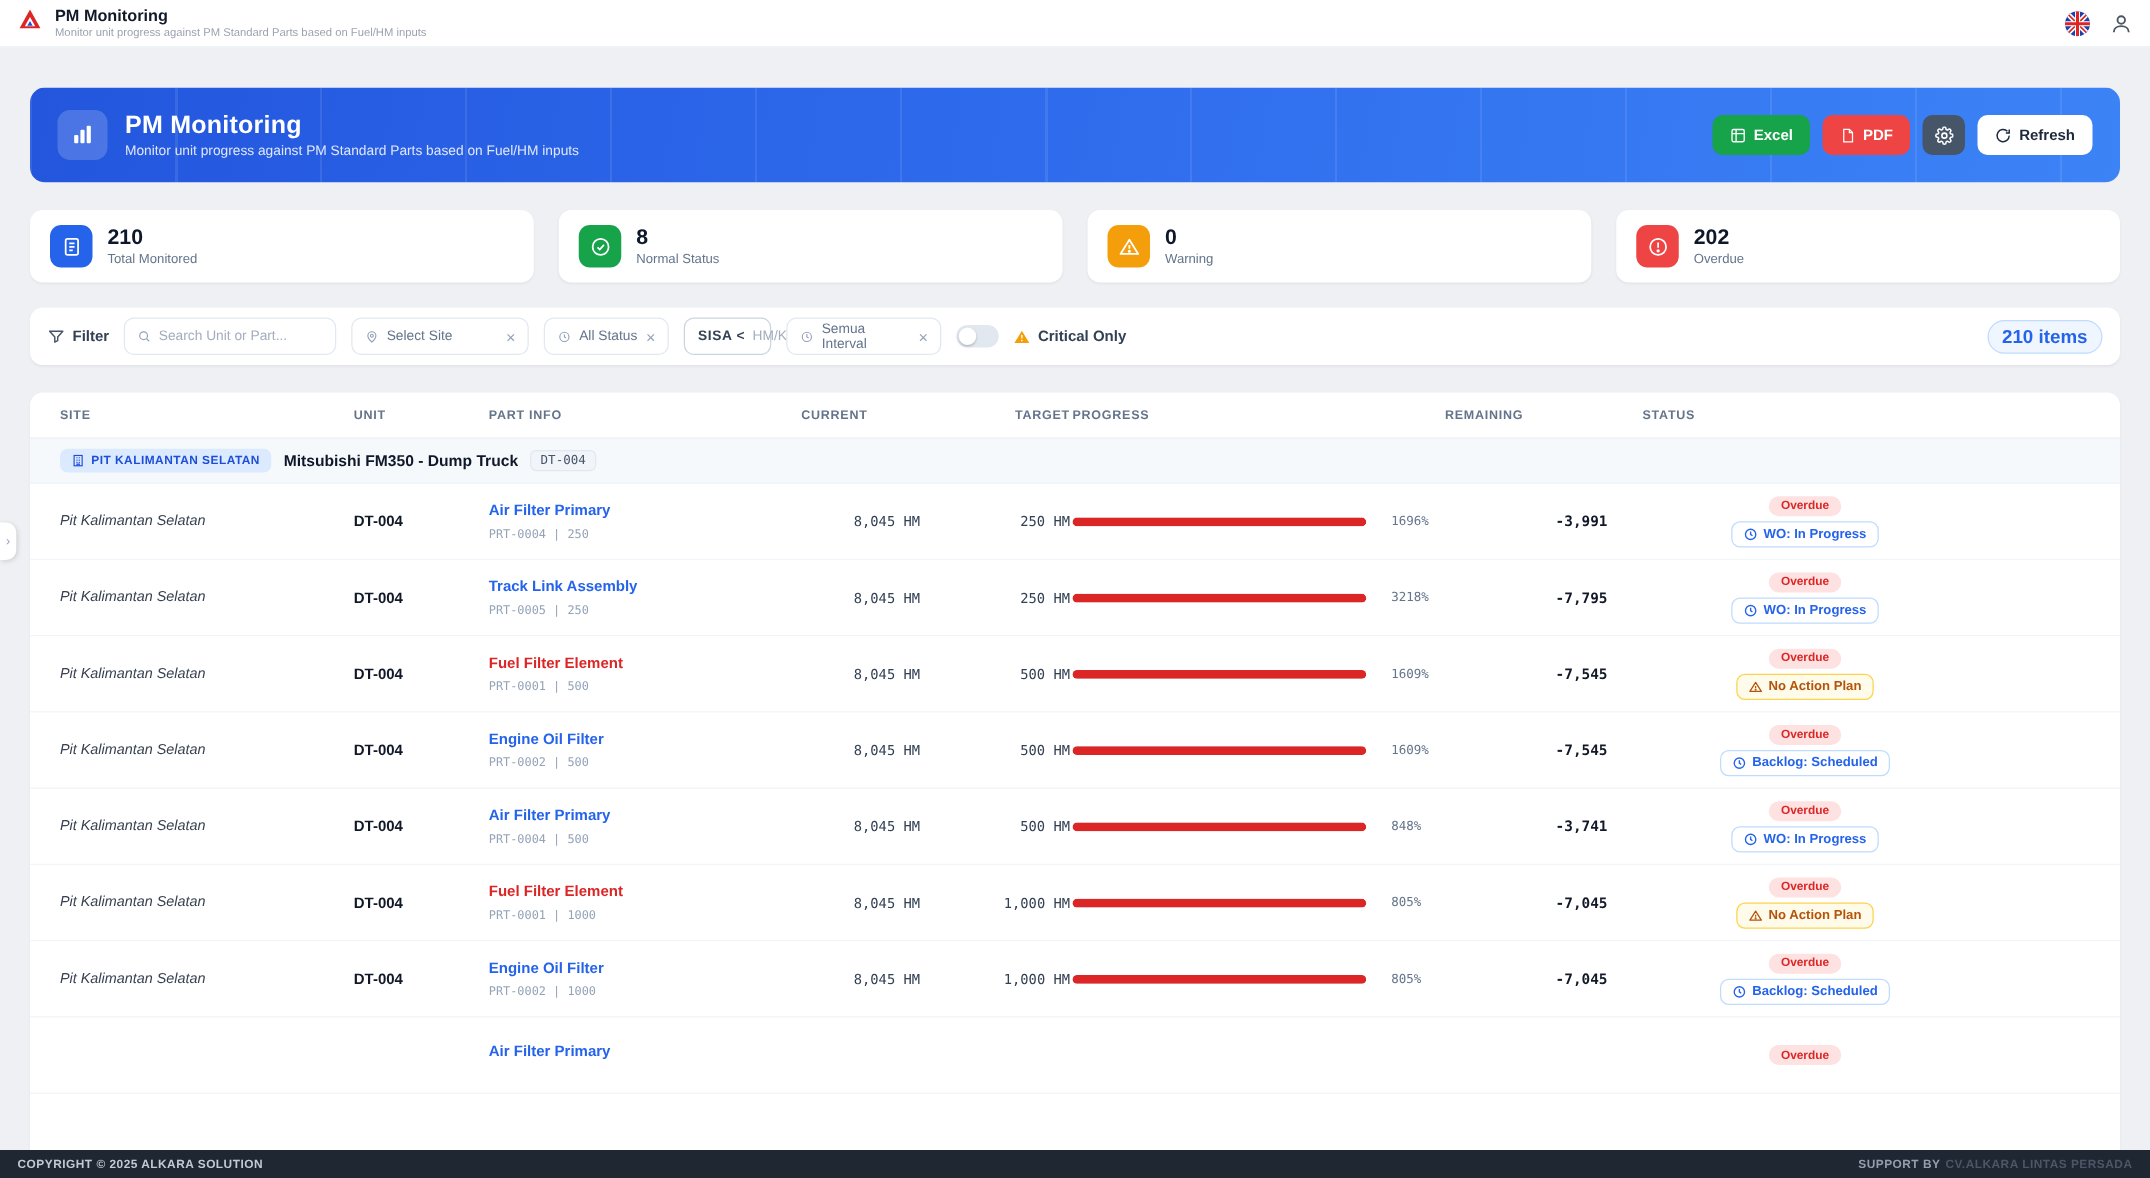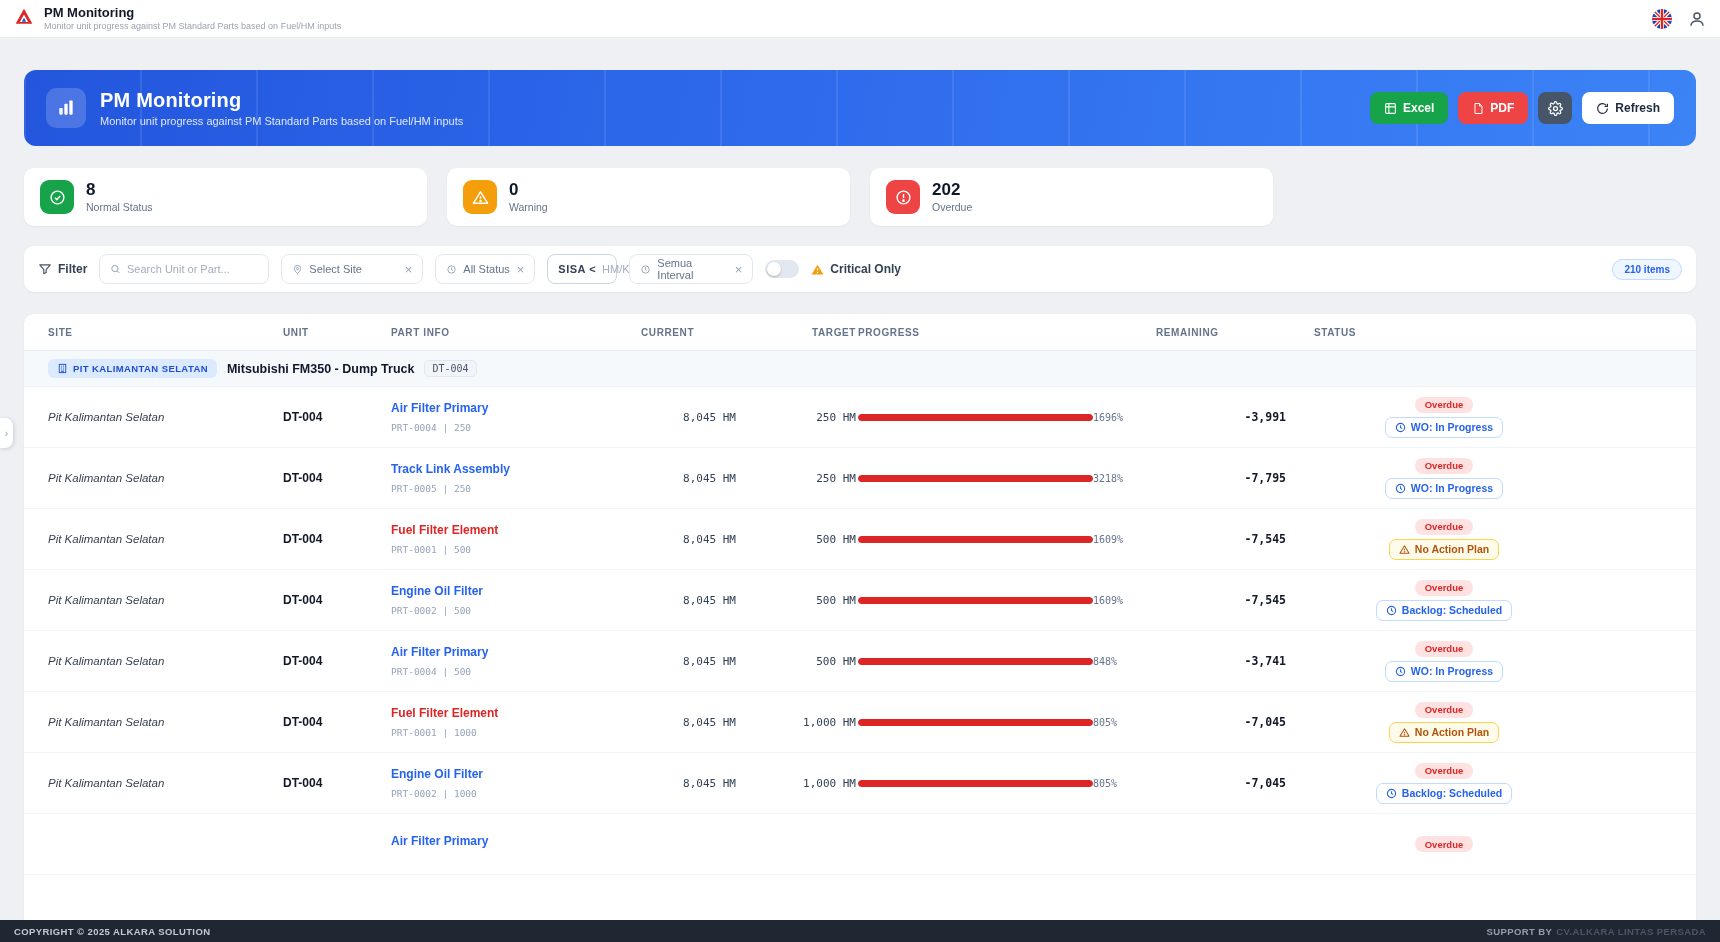--- a/index.html
+++ b/index.html
@@ -46,41 +46,41 @@
   .f-site{width:142px;}.f-status{width:100px;}.f-interval{width:124px;}
   .f-select .val{flex:1;}
   .clear-x{color:#94a3b8;font-size:13px;line-height:1;cursor:pointer;}
   .sisa-box{border:1px solid #cbd5e1;width:70px;}
   .sisa-label{font-size:11px;font-weight:bold;color:#334155;letter-spacing:.5px;white-space:nowrap;}
   .sisa-box input{border:none;outline:none;width:40px;font-size:11px;font-family:inherit;color:#334155;background:transparent;}
   .sisa-box input::placeholder{color:#a3adbd;}
   .switch{width:34px;height:18px;border-radius:10px;background:#e2e8f0;position:relative;cursor:pointer;flex:none;}
   .switch .knob{position:absolute;top:2px;left:2px;width:14px;height:14px;border-radius:50%;background:#fff;box-shadow:0 1px 2px rgba(0,0,0,.25);}
   .critical-label{display:flex;align-items:center;gap:6px;font-size:12px;color:#334155;font-weight:bold;}
-  .items-badge{margin-left:auto;font-size:10px;font-weight:bold;color:#2563eb;background:#eff6ff;border:1px solid #bfdbfe;border-radius:999px;padding:4px 11px;white-space:nowrap;}
+  .items-badge{margin-left:auto;font-size:15px;font-weight:bold;color:#2563eb;background:#eff6ff;border:1px solid #bfdbfe;border-radius:999px;padding:4px 11px;white-space:nowrap;}
 
   
   .table-card{margin:22px 24px 0;background:#fff;border-radius:10px;box-shadow:0 1px 2px rgba(16,24,40,.05);height:638px;overflow:hidden;}
   .thead,.trow{display:grid;grid-template-columns:235px 108px 250px 95px 120px 300px 130px 1fr;align-items:center;padding:0 24px;}
   .thead{height:37px;border-bottom:1px solid #e8edf3;}
   .th{font-size:10px;font-weight:bold;color:#64748b;letter-spacing:.6px;}
   .group-row{display:flex;align-items:center;gap:10px;padding:8px 24px;background:#f6f9fc;border-bottom:1px solid #eef2f6;height:36px;}
   .site-badge{display:inline-flex;align-items:center;gap:5px;background:#dbeafe;color:#1d4ed8;font-size:9.5px;font-weight:bold;letter-spacing:.4px;border-radius:6px;padding:4px 9px;}
   .group-unit{font-size:12.5px;font-weight:bold;color:#0f172a;}
   .unit-code-badge{font-family:"DejaVu Sans Mono",monospace;font-size:10px;color:#475569;background:#f1f5f9;border:1px solid #e2e8f0;border-radius:5px;padding:2px 7px;}
   .trow{height:61px;border-bottom:1px solid #f1f5f9;}
   .site-name{font-size:11.5px;font-style:italic;color:#374151;}
   .unit-code{font-size:12px;font-weight:bold;color:#111827;}
   .c-part{display:flex;flex-direction:column;gap:7px;}
   .part-link{font-size:12px;font-weight:bold;cursor:pointer;}
   .part-link.blue{color:#2563eb}.part-link.red{color:#dc2626}
   .part-meta{font-family:"DejaVu Sans Mono",monospace;font-size:9.5px;color:#94a3b8;}
   .num{font-family:"DejaVu Sans Mono",monospace;font-size:11px;color:#334155;text-align:right;}
   .c-remaining{font-weight:bold;font-size:11.5px;color:#111827;}
-  .c-progress{display:flex;align-items:center;gap:0;padding-left:2px;}
+  .c-progress{display:flex;align-items:center;gap:20px;padding-left:2px;}
   .bar-track{width:235px;height:7px;border-radius:4px;background:#e5e7eb;overflow:hidden;flex:none;}
   .bar-fill{height:100%;width:100%;border-radius:4px;background:#dc2626;}
   .bar-label{font-family:"DejaVu Sans Mono",monospace;font-size:10px;color:#64748b;}
   .c-status{display:flex;flex-direction:column;align-items:center;gap:4px;padding-right:70px;}
   .pill-overdue{font-size:9.5px;font-weight:bold;color:#dc2626;background:#fee2e2;border-radius:999px;padding:2.5px 10px;}
   .action-chip{display:inline-flex;align-items:center;gap:5px;font-size:10.5px;font-weight:bold;border-radius:7px;padding:3.5px 9px;cursor:pointer;white-space:nowrap;}
   .chip-blue{color:#2563eb;background:#fff;border:1px solid #bfdbfe;}
   .chip-amber{color:#b45309;background:#fffbeb;border:1px solid #fcd34d;}
 
   
@@ -171,20 +171,32 @@
           <path d="M21 12a9 9 0 1 1-2.64-6.36"></path>
           <polyline points="21 3 21 8 16 8"></polyline>
         </svg>
       <span>Refresh</span>
     </button>
   </div>
 </section>
 
 <section class="stats">
   <div class="stat-card">
+    <div class="stat-icon si-blue">
+      <svg width="17" height="17" viewBox="0 0 24 24" fill="none" stroke="#fff" stroke-width="2">
+          <rect x="5" y="3" width="14" height="18" rx="2"></rect>
+          <path d="M9 8h6M9 12h6M9 16h4"></path>
+        </svg>
+    </div>
+    <div>
+      <div class="stat-value">210</div>
+      <div class="stat-label">Total Monitored</div>
+    </div>
+  </div>
+  <div class="stat-card">
     <div class="stat-icon si-green">
       <svg width="17" height="17" viewBox="0 0 24 24" fill="none" stroke="#fff" stroke-width="2">
           <circle cx="12" cy="12" r="9"></circle>
           <path d="M8.5 12.5l2.5 2.5 4.8-5.3"></path>
         </svg>
     </div>
     <div>
       <div class="stat-value">8</div>
       <div class="stat-label">Normal Status</div>
     </div>

